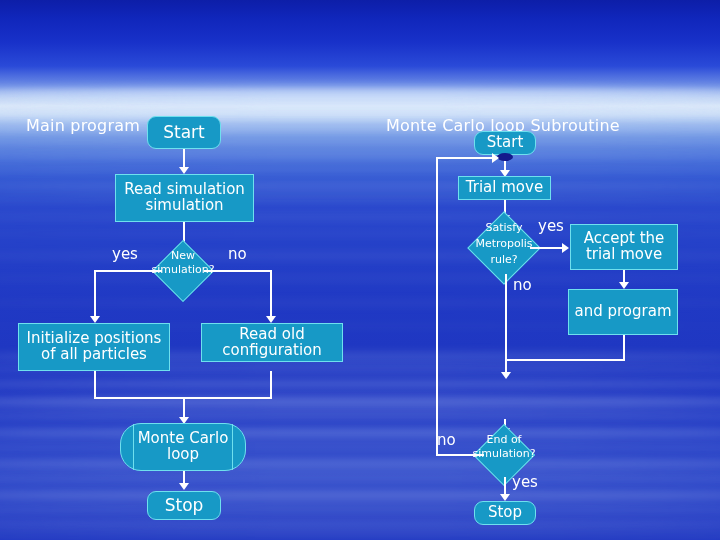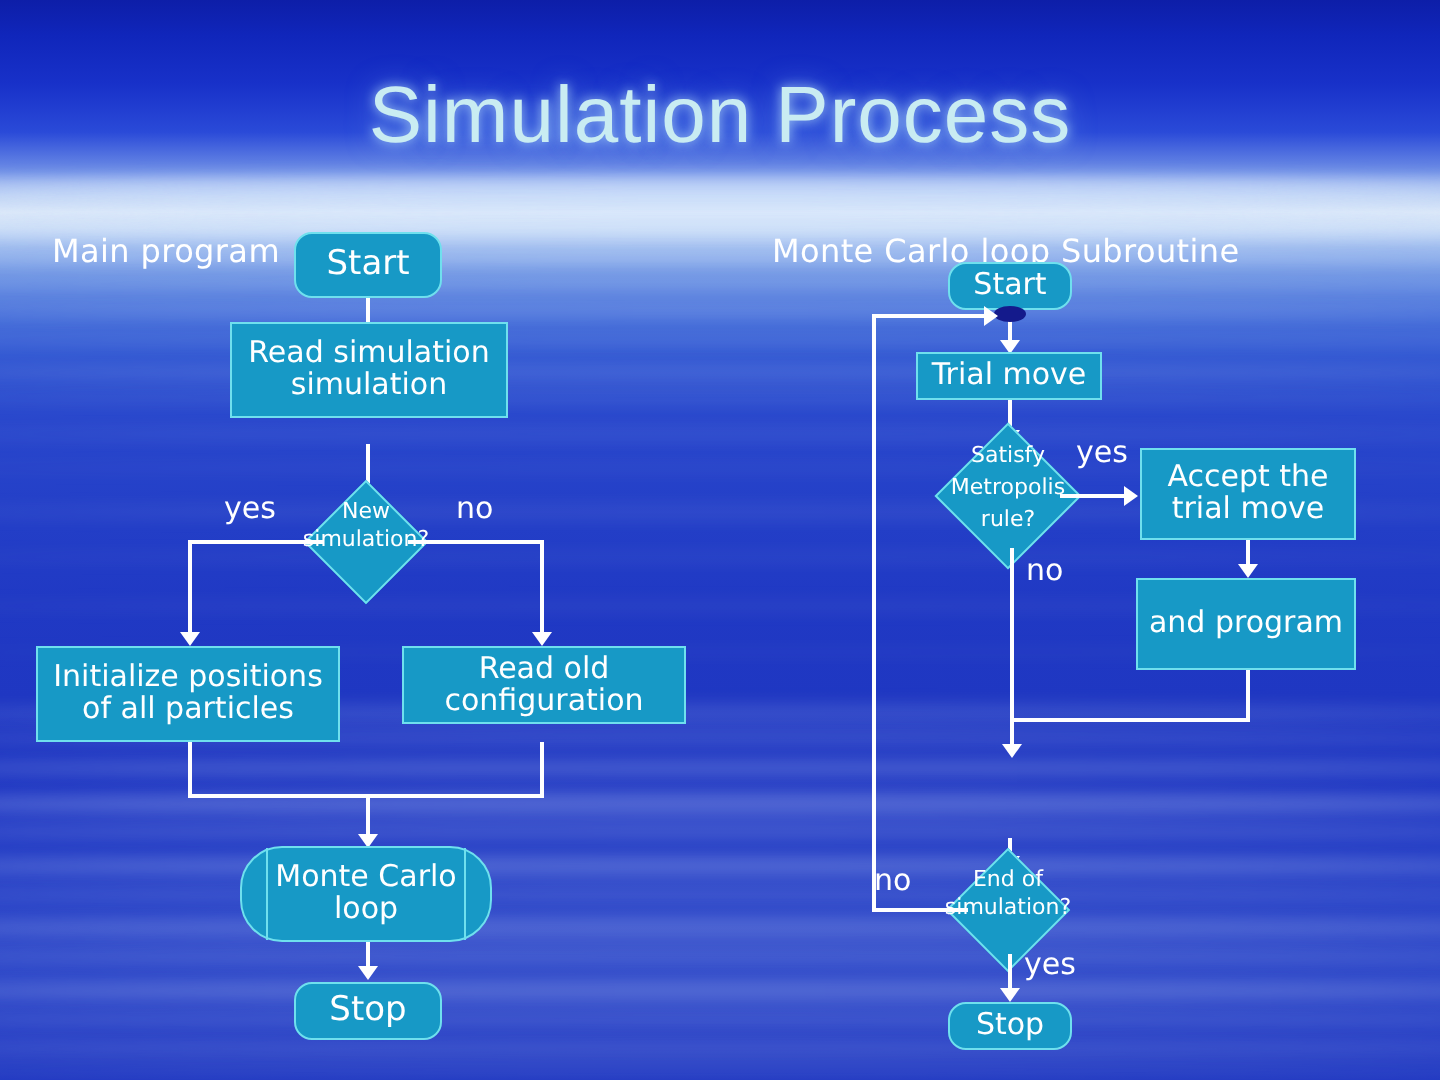--- a/index.html
+++ b/index.html
@@ -145,32 +145,31 @@
       <div class="streak" style="top: 428px; height: 10px; background: rgba(215, 232, 255, 0.24);"></div>
       <div class="streak" style="top: 444px; height: 6px; background: rgba(215, 232, 255, 0.16);"></div>
       <div class="streak" style="top: 458px; height: 12px; background: rgba(215, 232, 255, 0.2);"></div>
       <div class="streak" style="top: 474px; height: 8px; background: rgba(215, 232, 255, 0.17);"></div>
       <div class="streak" style="top: 490px; height: 11px; background: rgba(215, 232, 255, 0.21);"></div>
       <div class="streak" style="top: 506px; height: 7px; background: rgba(215, 232, 255, 0.15);"></div>
       <div class="streak" style="top: 520px; height: 9px; background: rgba(215, 232, 255, 0.13);"></div>
       <div class="streak" style="top: 532px; height: 6px; background: rgba(215, 232, 255, 0.1);"></div>
     </div>
 
-  <div id="deck-title">Simulation Process</div>
 
   <div class="sectitle" style="left:26px;top:99px;">Main program</div>
   <div class="sectitle" style="left:386px;top:99px;">Monte Carlo loop Subroutine</div>
 
   <div class="node round" style="left:147px;top:116px;width:74px;height:33px;font-size:17px;">
     <span class="txt">Start</span>
   </div>
   <div class="ln lnv" style="left:183px;top:149px;height:20px;"></div>
   <div class="arrow down" style="left:179px;top:167px;"></div>
 
-  <div class="node" style="left:115px;top:161px;width:139px;height:48px;font-size:15px;flex-direction:column;">
+  <div class="node" style="left:115px;top:174px;width:139px;height:48px;font-size:15px;flex-direction:column;">
     <span>Read simulation</span>
     <span>simulation</span>
   </div>
   <div class="ln lnv" style="left:183px;top:222px;height:30px;"></div>
   <div class="arrow down" style="left:179px;top:250px;"></div>
 
   <div class="diamond" style="left:161px;top:249px;width:44px;height:44px;"></div>
   <div class="dtext" style="left:133px;top:250px;width:100px;font-size:11px;">New</div>
   <div class="dtext" style="left:133px;top:264px;width:100px;font-size:11px;">simulation?</div>
 

